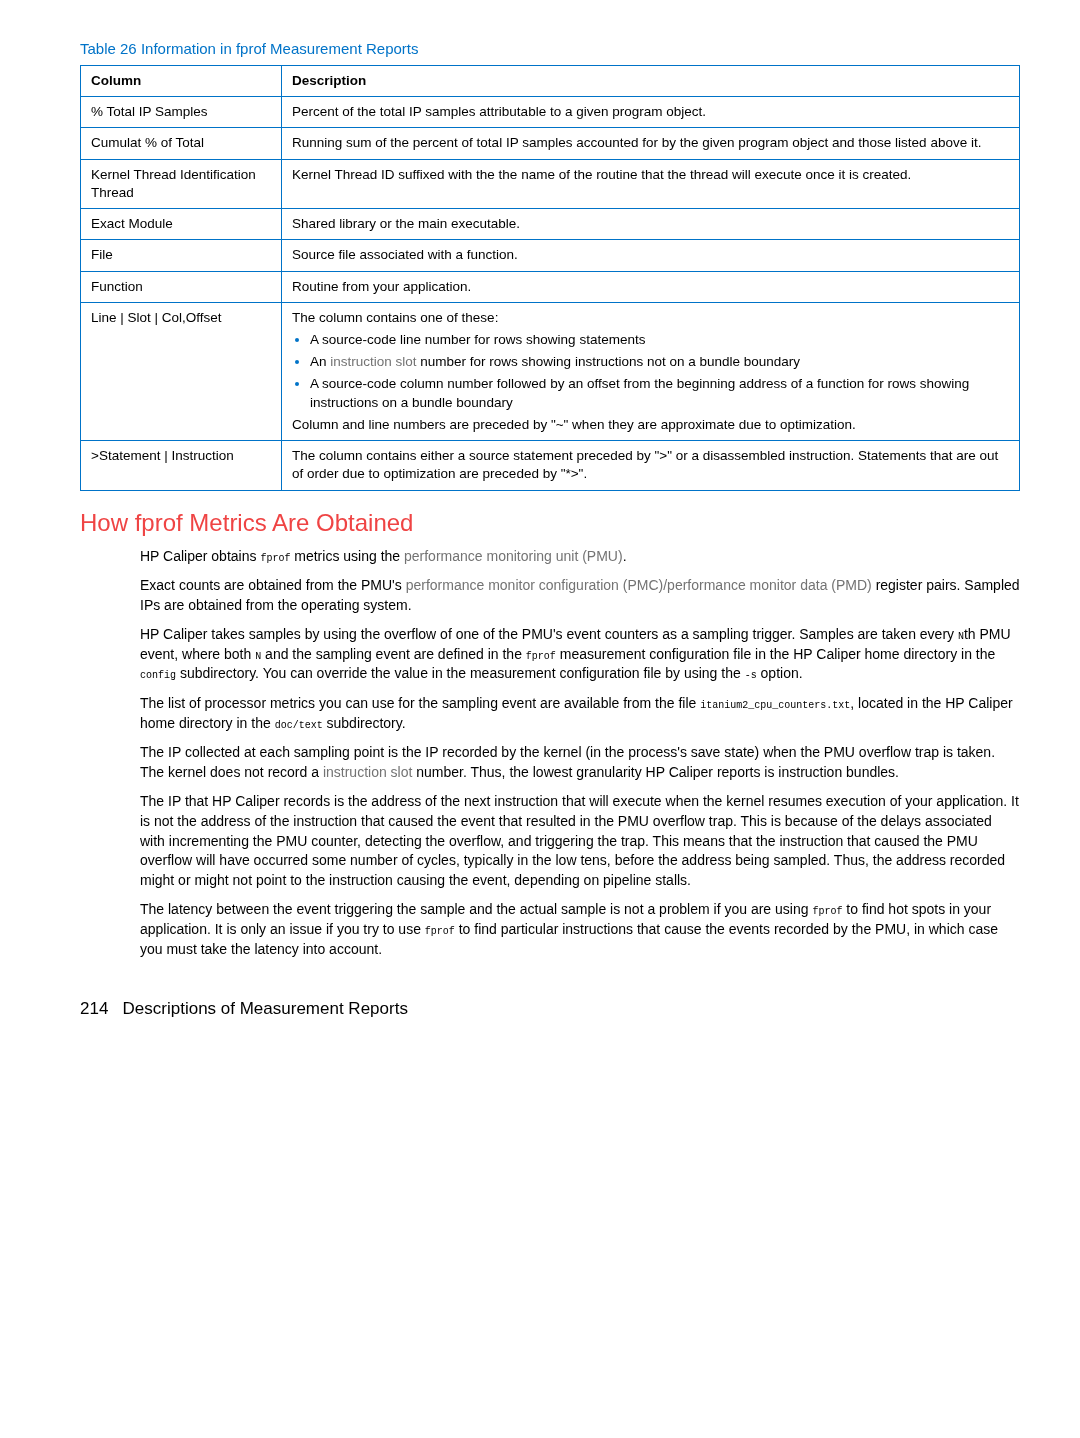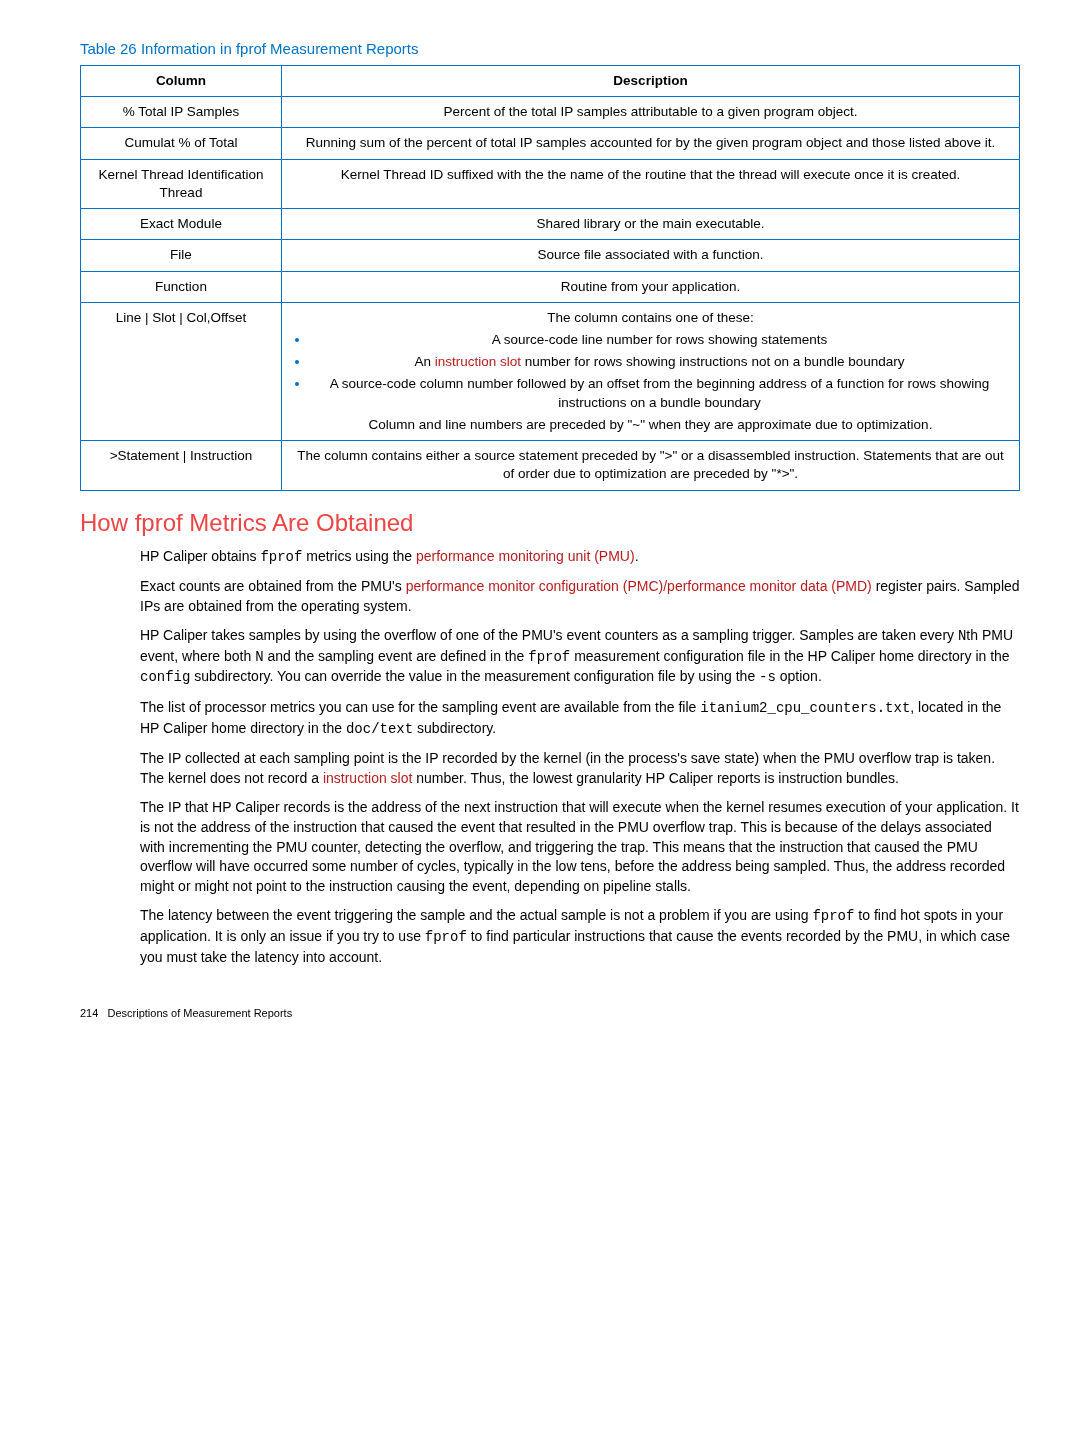--- a/index.html
+++ b/index.html
@@ -21,21 +21,21 @@
     margin-bottom: 8px;
   }
   table {
     border-collapse: collapse;
     width: 100%;
     margin-bottom: 18px;
   }
   th, td {
     border: 1px solid #0073c8;
     padding: 6px 10px;
-    text-align: center;
+    text-align: left;
     vertical-align: top;
     font-size: 13.5px;
     line-height: 1.35;
   }
   th {
     font-weight: bold;
     background: #fff;
   }
   .col-left {
     width: 180px;
@@ -43,42 +43,42 @@
   ul.inner {
     margin: 4px 0 4px 0;
     padding-left: 18px;
   }
   ul.inner li {
     margin-bottom: 4px;
   }
   ul.inner li::marker {
     color: #0073c8;
   }
-  .link-color { color: #b91c1c; }
+  .link-color { color: #737373; }
   h2.section {
     color: #ef4444;
     font-weight: normal;
     font-size: 24px;
     margin: 18px 0 10px 0;
   }
   .body-text {
     margin-left: 60px;
   }
   .body-text p {
     margin: 0 0 10px 0;
     line-height: 1.4;
     font-size: 14px;
   }
   code, .mono {
     font-family: "Courier New", Courier, monospace;
-    font-size: 14px;
+    font-size: 10px;
   }
   .footer {
     margin-top: 40px;
-    font-size: 11px;
+    font-size: 17px;
   }
 </style>
 </head>
 <body>
 
 <div class="page">
 
   <div class="table-title">Table 26 Information in fprof Measurement Reports</div>
 
   <table>

